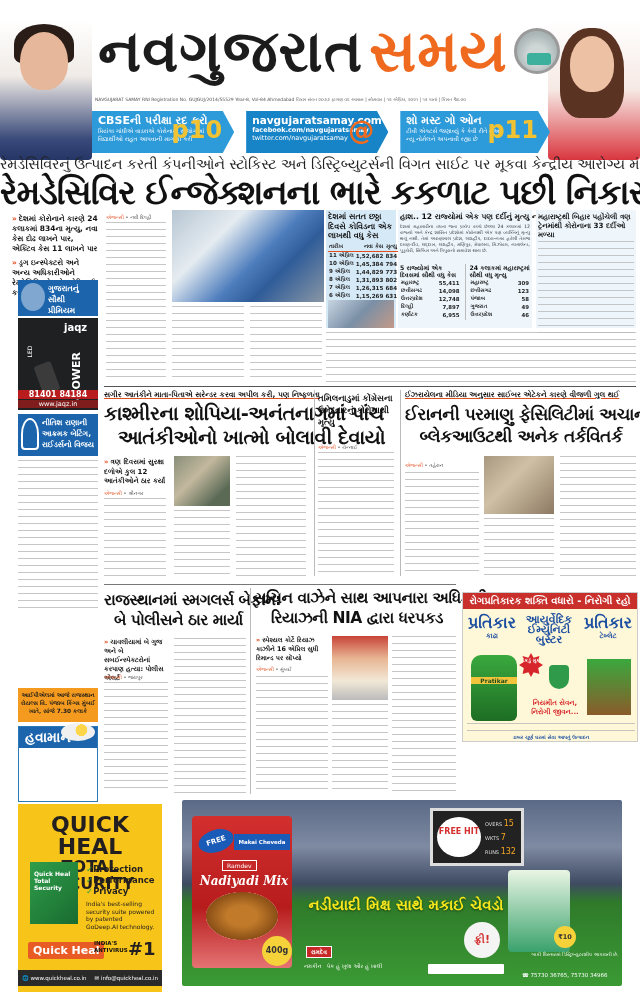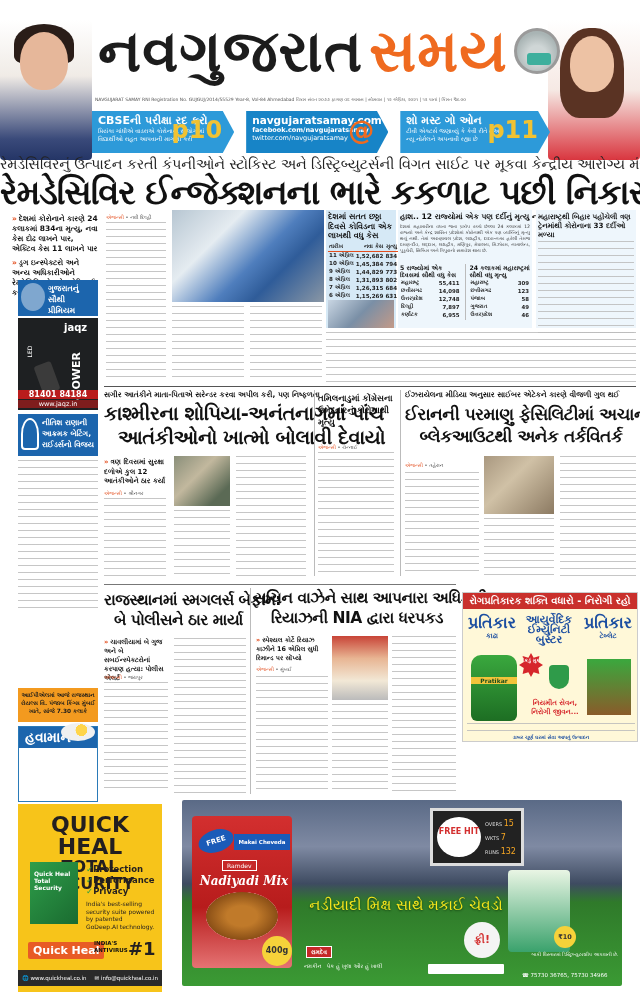--- a/index.html
+++ b/index.html
@@ -35,21 +35,21 @@
 .pad{background:repeating-linear-gradient(180deg,#bcbcbc 0,#bcbcbc 1px,transparent 1px,transparent 7px);opacity:.85}
 .box-blue{background:#d6e9f6}
 .ad-blue{background:#1c65ad;color:#fff}
 .photo{background:linear-gradient(135deg,#7f8d99,#c5d3dd 40%,#5c7a95 80%,#39495b)}
 table.stat{border-collapse:collapse;font-size:6.4px;width:100%}
 table.stat td{padding:0.5px 1px;white-space:nowrap;font-weight:bold;color:#222}
 table.stat td.num{text-align:right}
 .stat-h{font-size:9px;font-weight:bold;line-height:10.5px;color:#111}
 .sep-v{background:#bbb;width:1px}
 .sep-h{background:#999;height:1px}
-.section-head{font-size:8.5px;font-weight:bold;color:#111;white-space:nowrap;text-decoration-color:#e34e1e}
+.section-head{font-size:8.5px;font-weight:bold;color:#111;white-space:nowrap;text-decoration:underline;text-decoration-color:#e34e1e}
 .h2{font-weight:bold;color:#111;white-space:nowrap;letter-spacing:-0.5px}
 .weather{background:#fff;border:1px solid #2a7ab8}
 .wx-title{background:#1c65ad;color:#fff;font-size:14px;font-weight:bold;padding:2px 6px}
 .wx-num{font-size:17px;color:#ef6a1f;text-align:center;line-height:18px}
 .wx-num2{font-size:17px;color:#333;text-align:center;line-height:18px}
 .wx-lbl{font-size:5px;text-align:center;color:#333}
 .qh{background:#f7c41a}
 .qh .title{font-size:22px;font-weight:bold;color:#231f20;text-align:center;line-height:22px}
 .qh .sub{font-size:16px;font-weight:bold;color:#231f20;text-align:center;line-height:17px}
 .qh .feat{font-size:8.5px;font-weight:bold;color:#231f20;line-height:11px}
@@ -355,21 +355,21 @@
     </div>
   </div>
   <div class="ramdev-bag" style="position:absolute;left:10px;top:16px;width:100px;height:152px">
     <div style="position:absolute;left:6px;top:14px;width:36px;height:22px;border-radius:50%;background:#1a5bb8;color:#fff;font-size:7px;font-weight:bold;text-align:center;line-height:22px;transform:rotate(-18deg)">FREE</div>
     <div style="position:absolute;left:42px;top:18px;width:56px;height:16px;background:#1a5bb8;color:#fff;font-size:5.5px;font-weight:bold;text-align:center;line-height:16px">Makai Cheveda</div>
     <div style="position:absolute;left:30px;top:44px;background:#c62828;border:1px solid #fff;color:#fff;font-size:6px;padding:1px 4px">Ramdev</div>
     <div style="position:absolute;left:0;top:58px;width:104px;text-align:center;color:#fff;font-size:12px;font-weight:bold;font-style:italic;font-family:'DejaVu Serif',serif">Nadiyadi Mix</div>
     <div class="snack" style="position:absolute;left:14px;top:76px;width:72px;height:48px;border-radius:50%"></div>
     <div style="position:absolute;left:70px;top:120px;width:30px;height:30px;border-radius:50%;background:#f6d23a;color:#333;font-size:8px;font-weight:bold;text-align:center;line-height:30px">400g</div>
   </div>
-  <div style="position:absolute;left:124px;top:96px;width:200px;text-align:center;color:#f8e71c;font-size:15px;font-weight:normal;text-shadow:0 1px 2px #133f10">નડીયાદી મિક્ષ સાથે મકાઈ ચેવડો</div>
+  <div style="position:absolute;left:124px;top:96px;width:200px;text-align:center;color:#f8e71c;font-size:15px;font-weight:bold;text-shadow:0 1px 2px #133f10">નડીયાદી મિક્ષ સાથે મકાઈ ચેવડો</div>
   <div style="position:absolute;left:282px;top:122px;width:36px;height:36px;border-radius:50%;background:#f4f4f4;color:#d32f2f;font-size:11px;font-weight:bold;text-align:center;line-height:36px">ફ્રી!</div>
   <div class="greenpack" style="position:absolute;left:326px;top:70px;width:62px;height:82px;border-radius:4px"></div>
   <div style="position:absolute;left:372px;top:126px;width:22px;height:22px;border-radius:50%;background:#f6d23a;color:#333;font-size:6.5px;font-weight:bold;text-align:center;line-height:22px">₹10</div>
   <div style="position:absolute;left:124px;top:146px;background:#c62828;color:#fff;font-size:6px;font-weight:bold;padding:1px 4px;border:1px solid #fff">રામદેવ</div>
   <div style="position:absolute;left:122px;top:163px;color:#fff;font-size:5.5px;white-space:pre">નમકીન   પેક હું ખુલા ઔર હું ખાલી</div>
   <div style="position:absolute;left:246px;top:164px;width:76px;height:10px;background:#fff;border-radius:1px"></div>
   <div style="position:absolute;left:348px;top:152px;width:90px;color:#fff;font-size:4.8px;text-align:center;line-height:6px">બાકી વિસ્તારમાં ડિસ્ટ્રિબ્યુટરશીપ આપવાની છે.</div>
   <div style="position:absolute;left:340px;top:172px;color:#fff;font-size:5.5px;white-space:nowrap">☎ <span>75730 36765, 75730 34966</span></div>
 </div>
 

